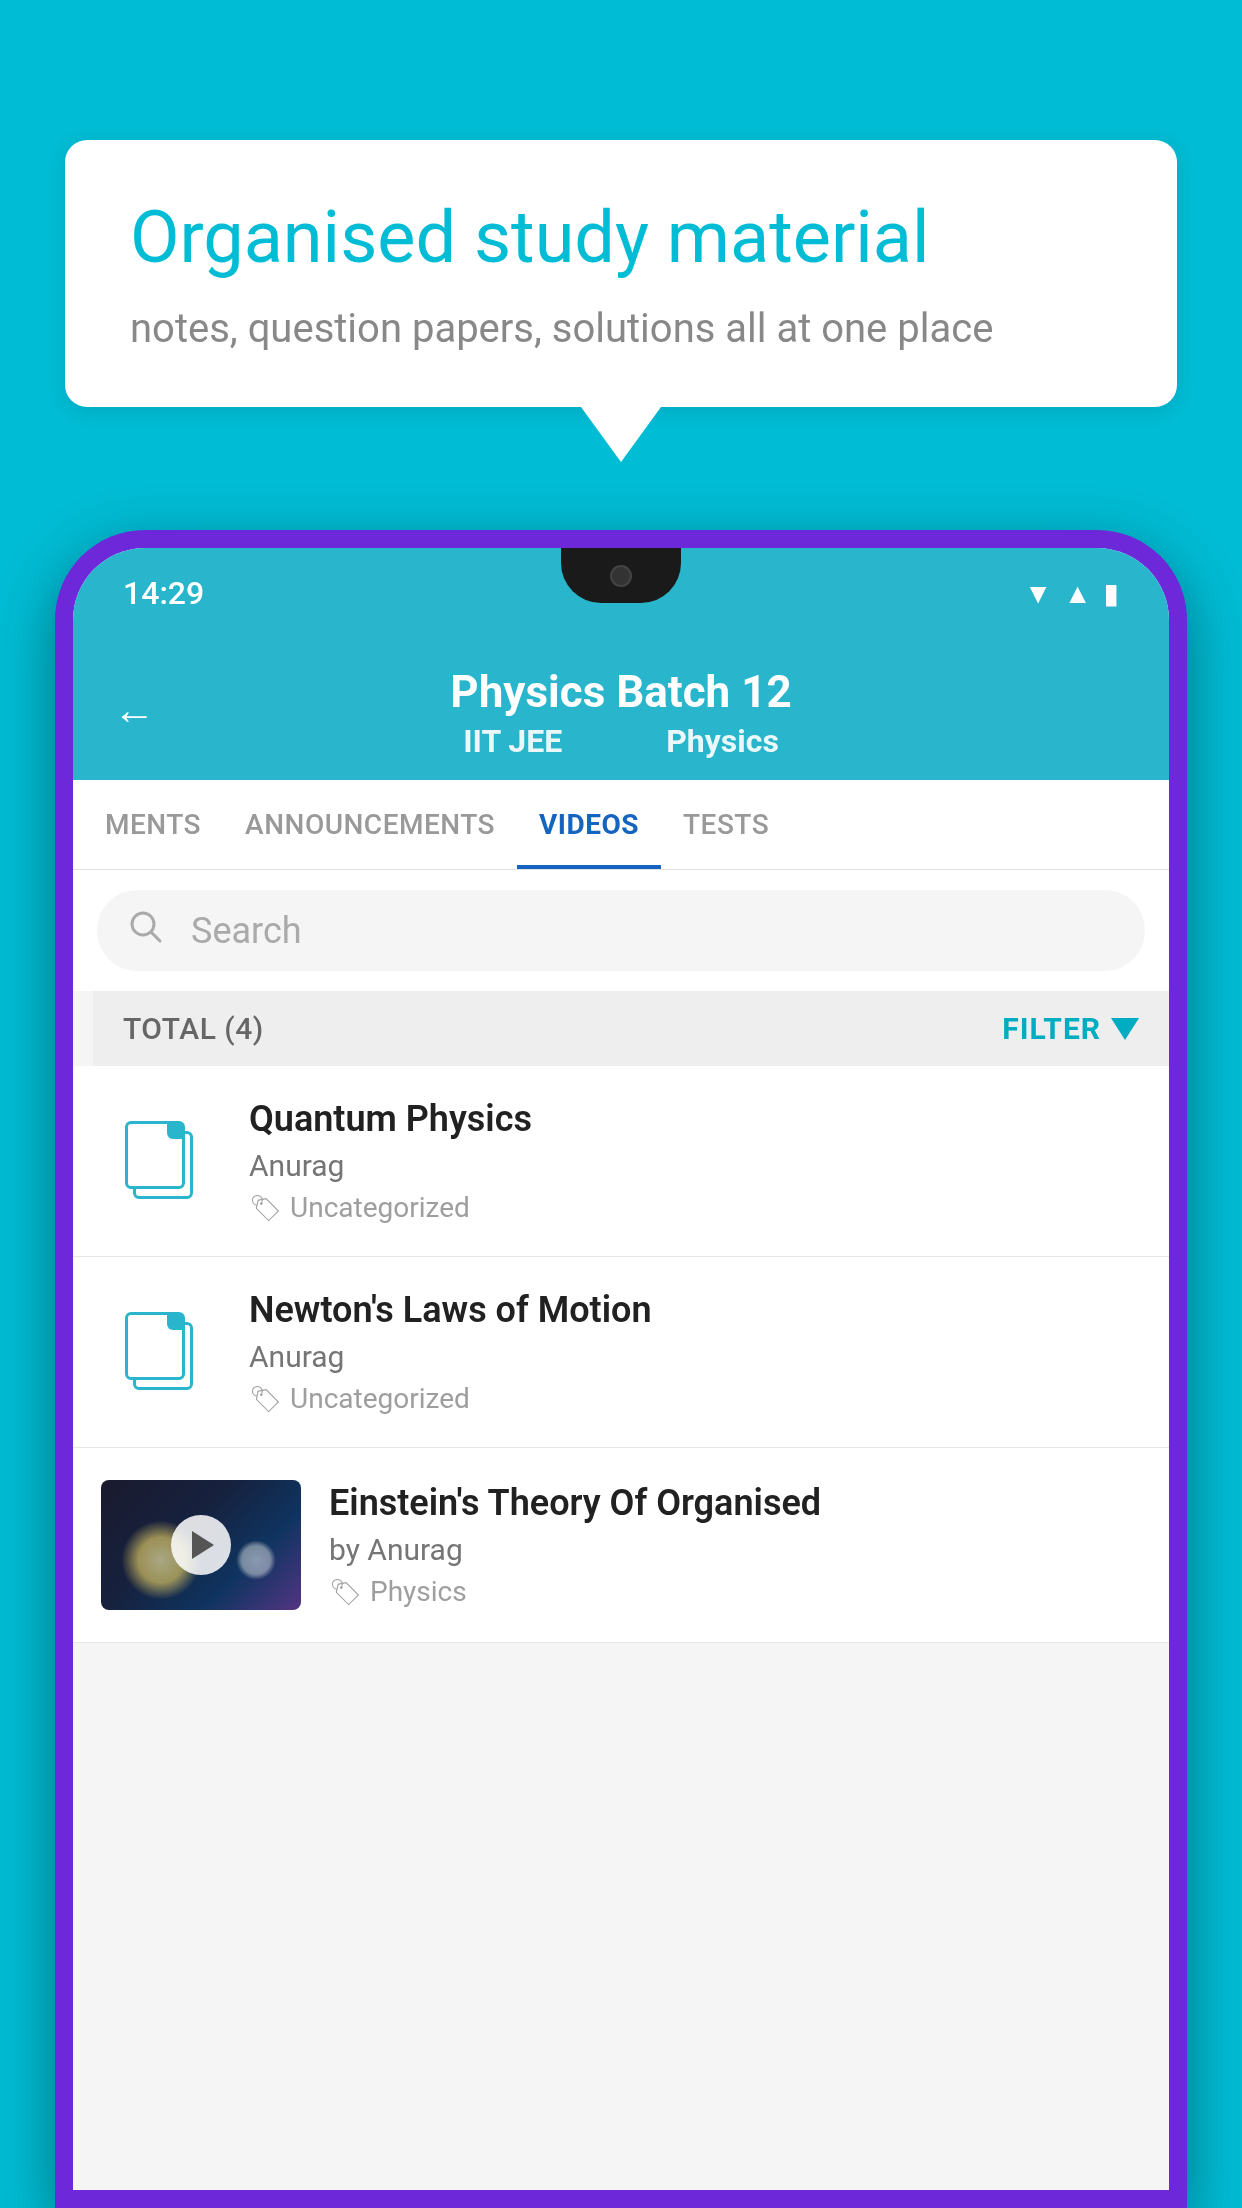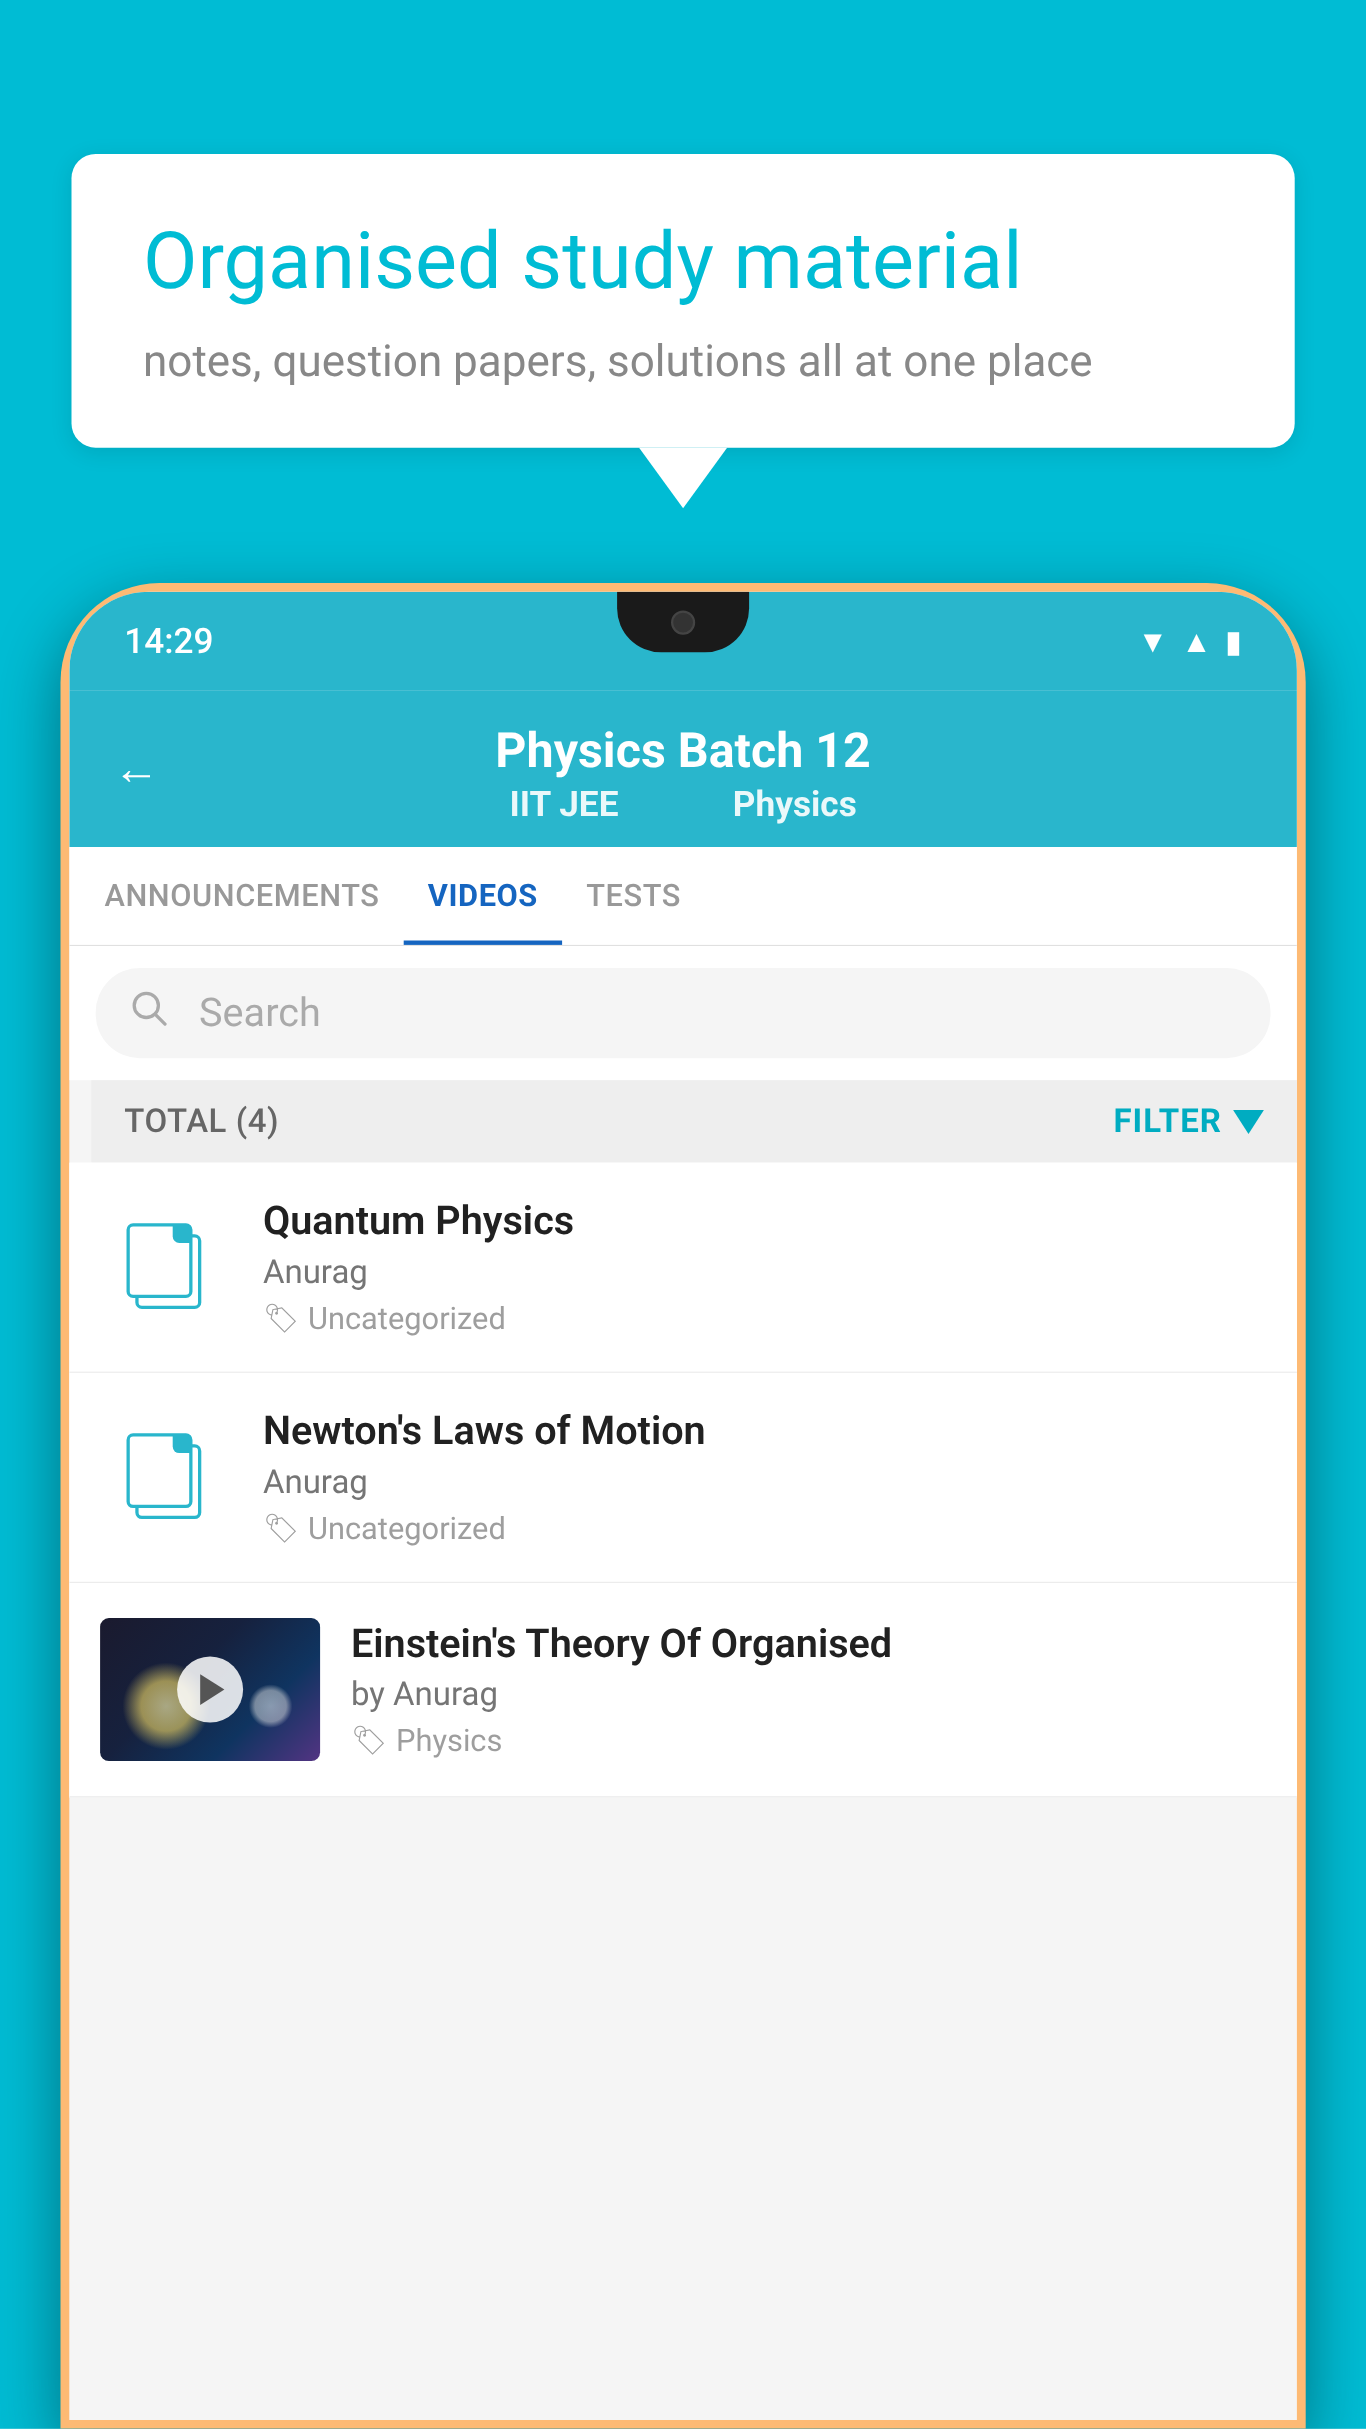--- a/index.html
+++ b/index.html
@@ -60,23 +60,23 @@
       position: absolute;
       top: 530px;
       left: 55px;
       right: 55px;
       bottom: 0;
     }
 
     .phone-outer {
       width: 100%;
       height: 100%;
-      background: #fdba74;
+      background: #6d28d9;
       border-radius: 90px 90px 0 0;
-      padding: 8px;
+      padding: 18px;
       position: relative;
       box-shadow: 0 20px 60px rgba(0,0,0,0.4);
     }
 
     
     .phone-screen {
       width: 100%;
       height: 100%;
       background: #f5f5f5;
       border-radius: 72px 72px 0 0;
@@ -472,20 +472,23 @@
         <div class="app-header-back">←</div>
         <div class="app-header-title">Physics Batch 12</div>
         <div class="app-header-subtitle">
           <span>IIT JEE</span>
           <span> </span>
           <span>Physics</span>
         </div>
       </div>
 
       <div class="app-tabs">
+        <div class="app-tab">
+          <span>MENTS</span>
+        </div>
         <div class="app-tab">
           <span>ANNOUNCEMENTS</span>
         </div>
         <div class="app-tab active">
           <span>VIDEOS</span>
         </div>
         <div class="app-tab">
           <span>TESTS</span>
         </div>
       </div>

